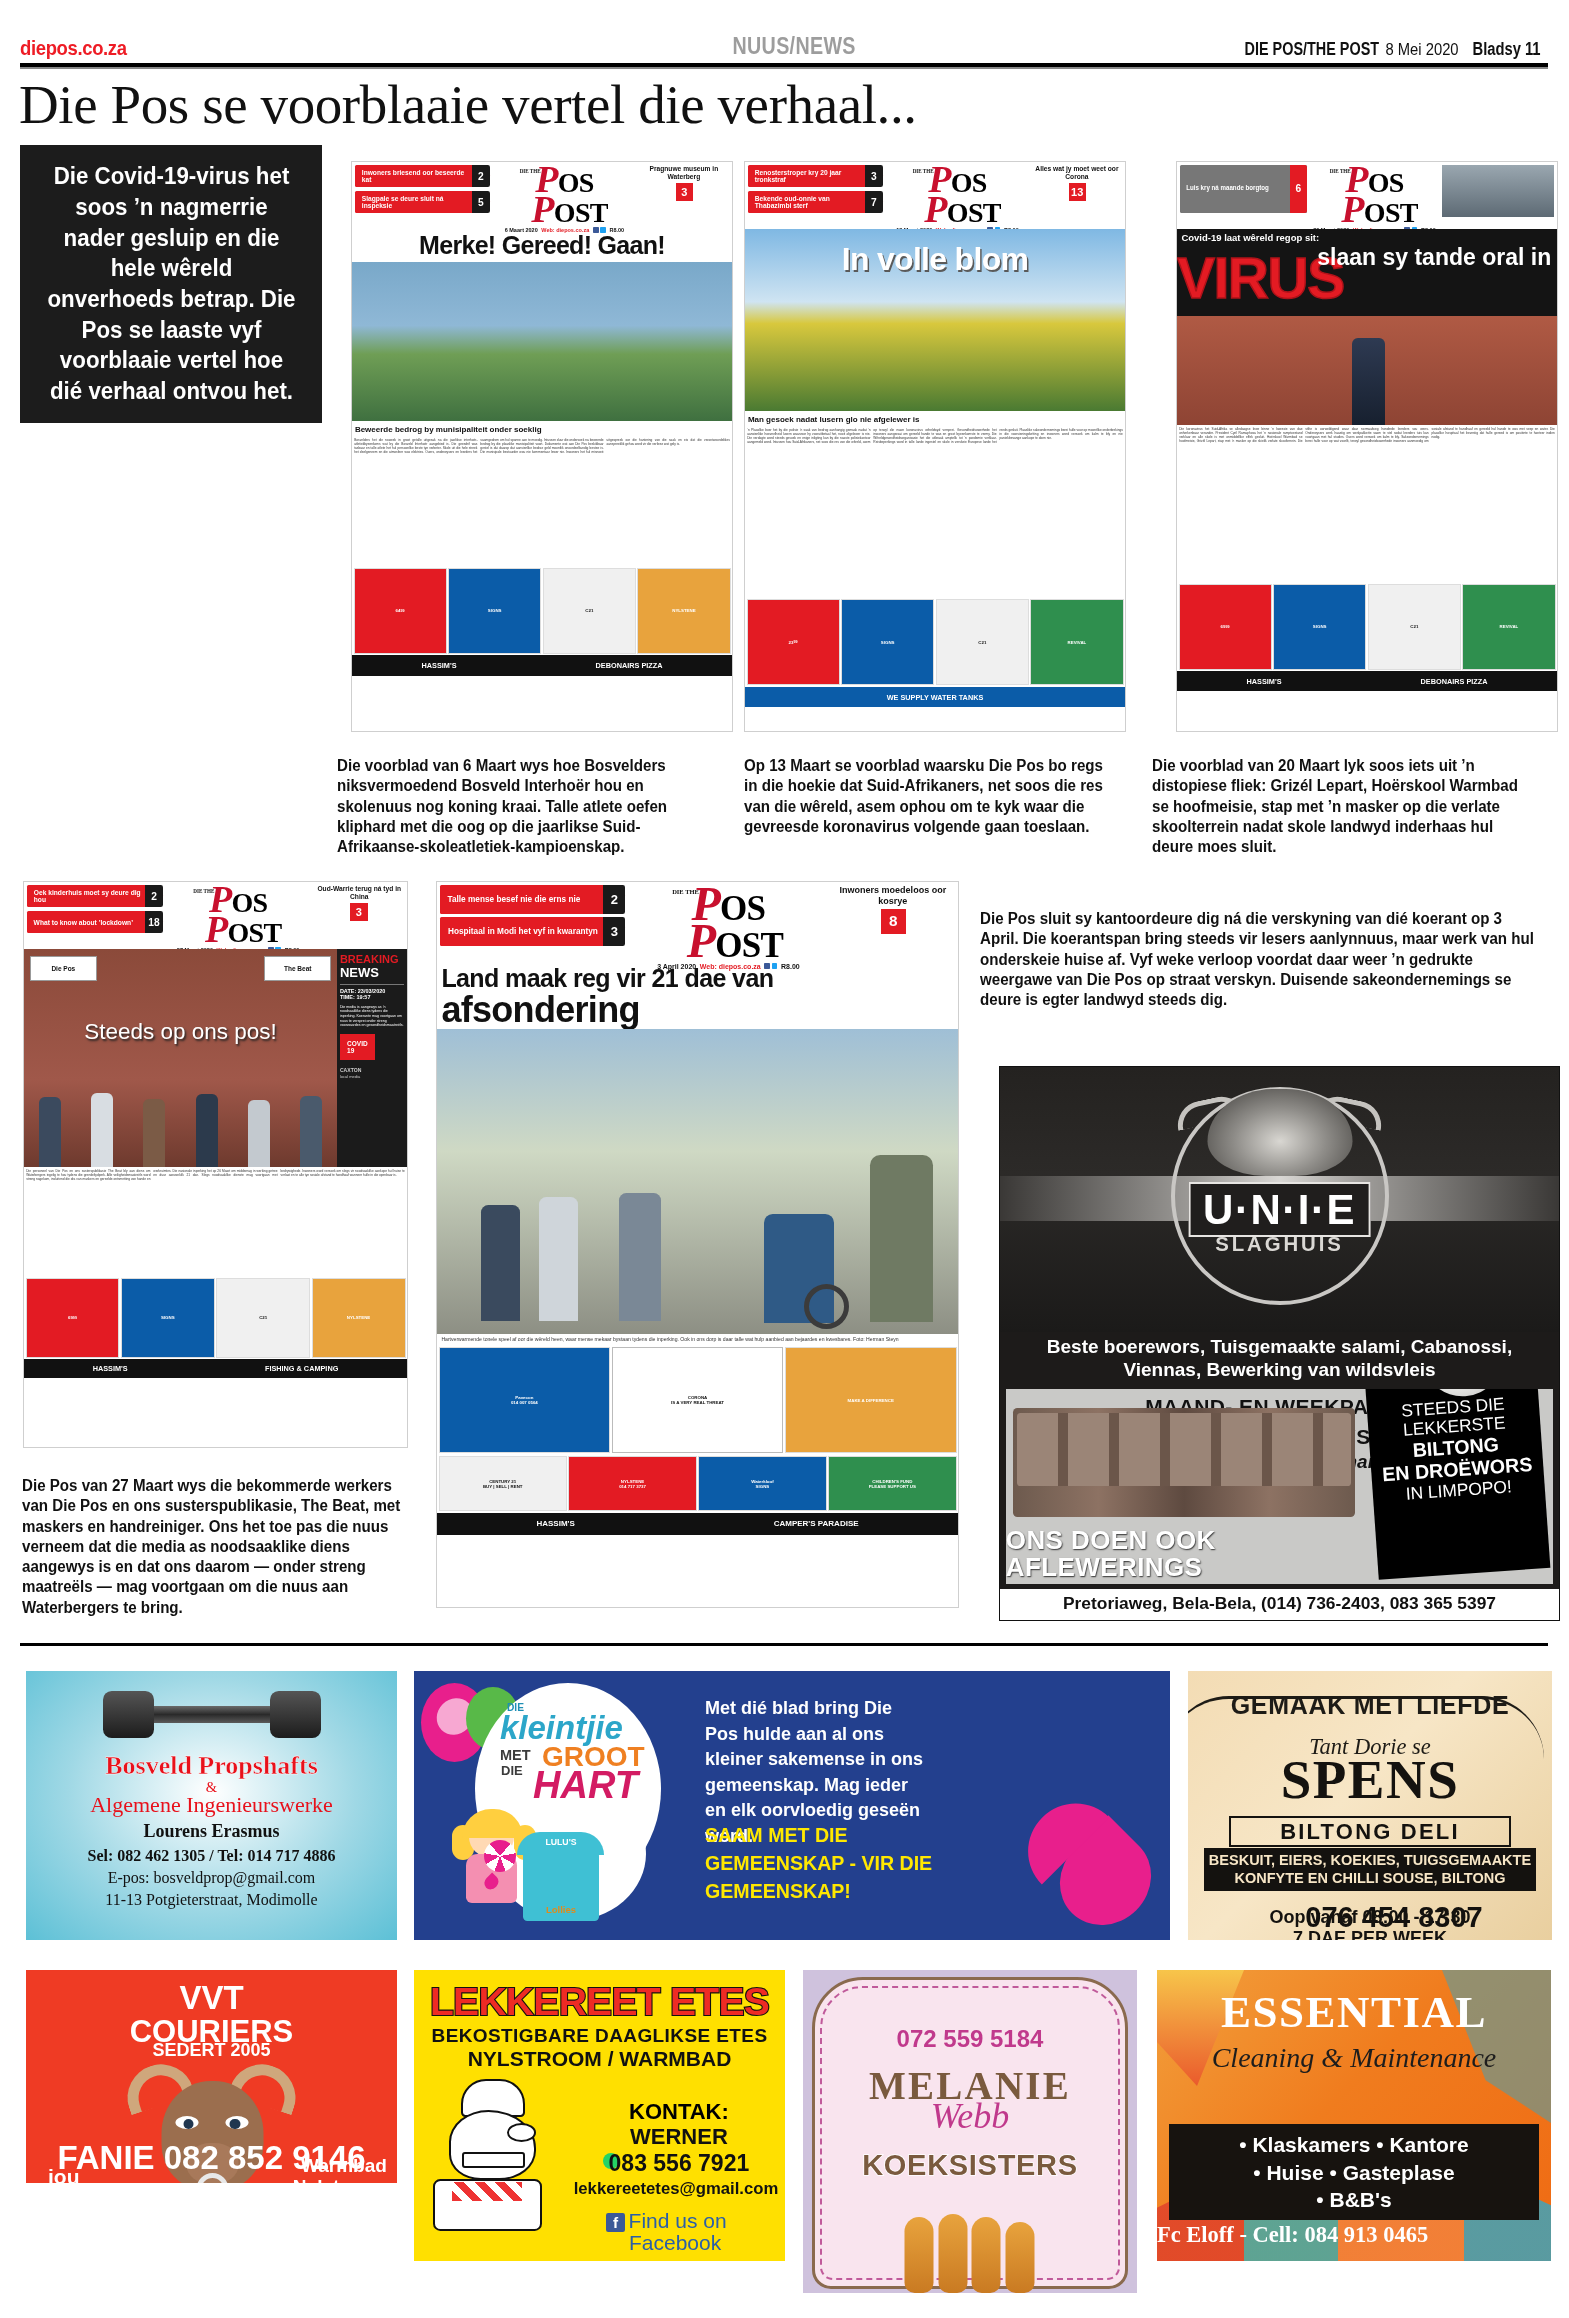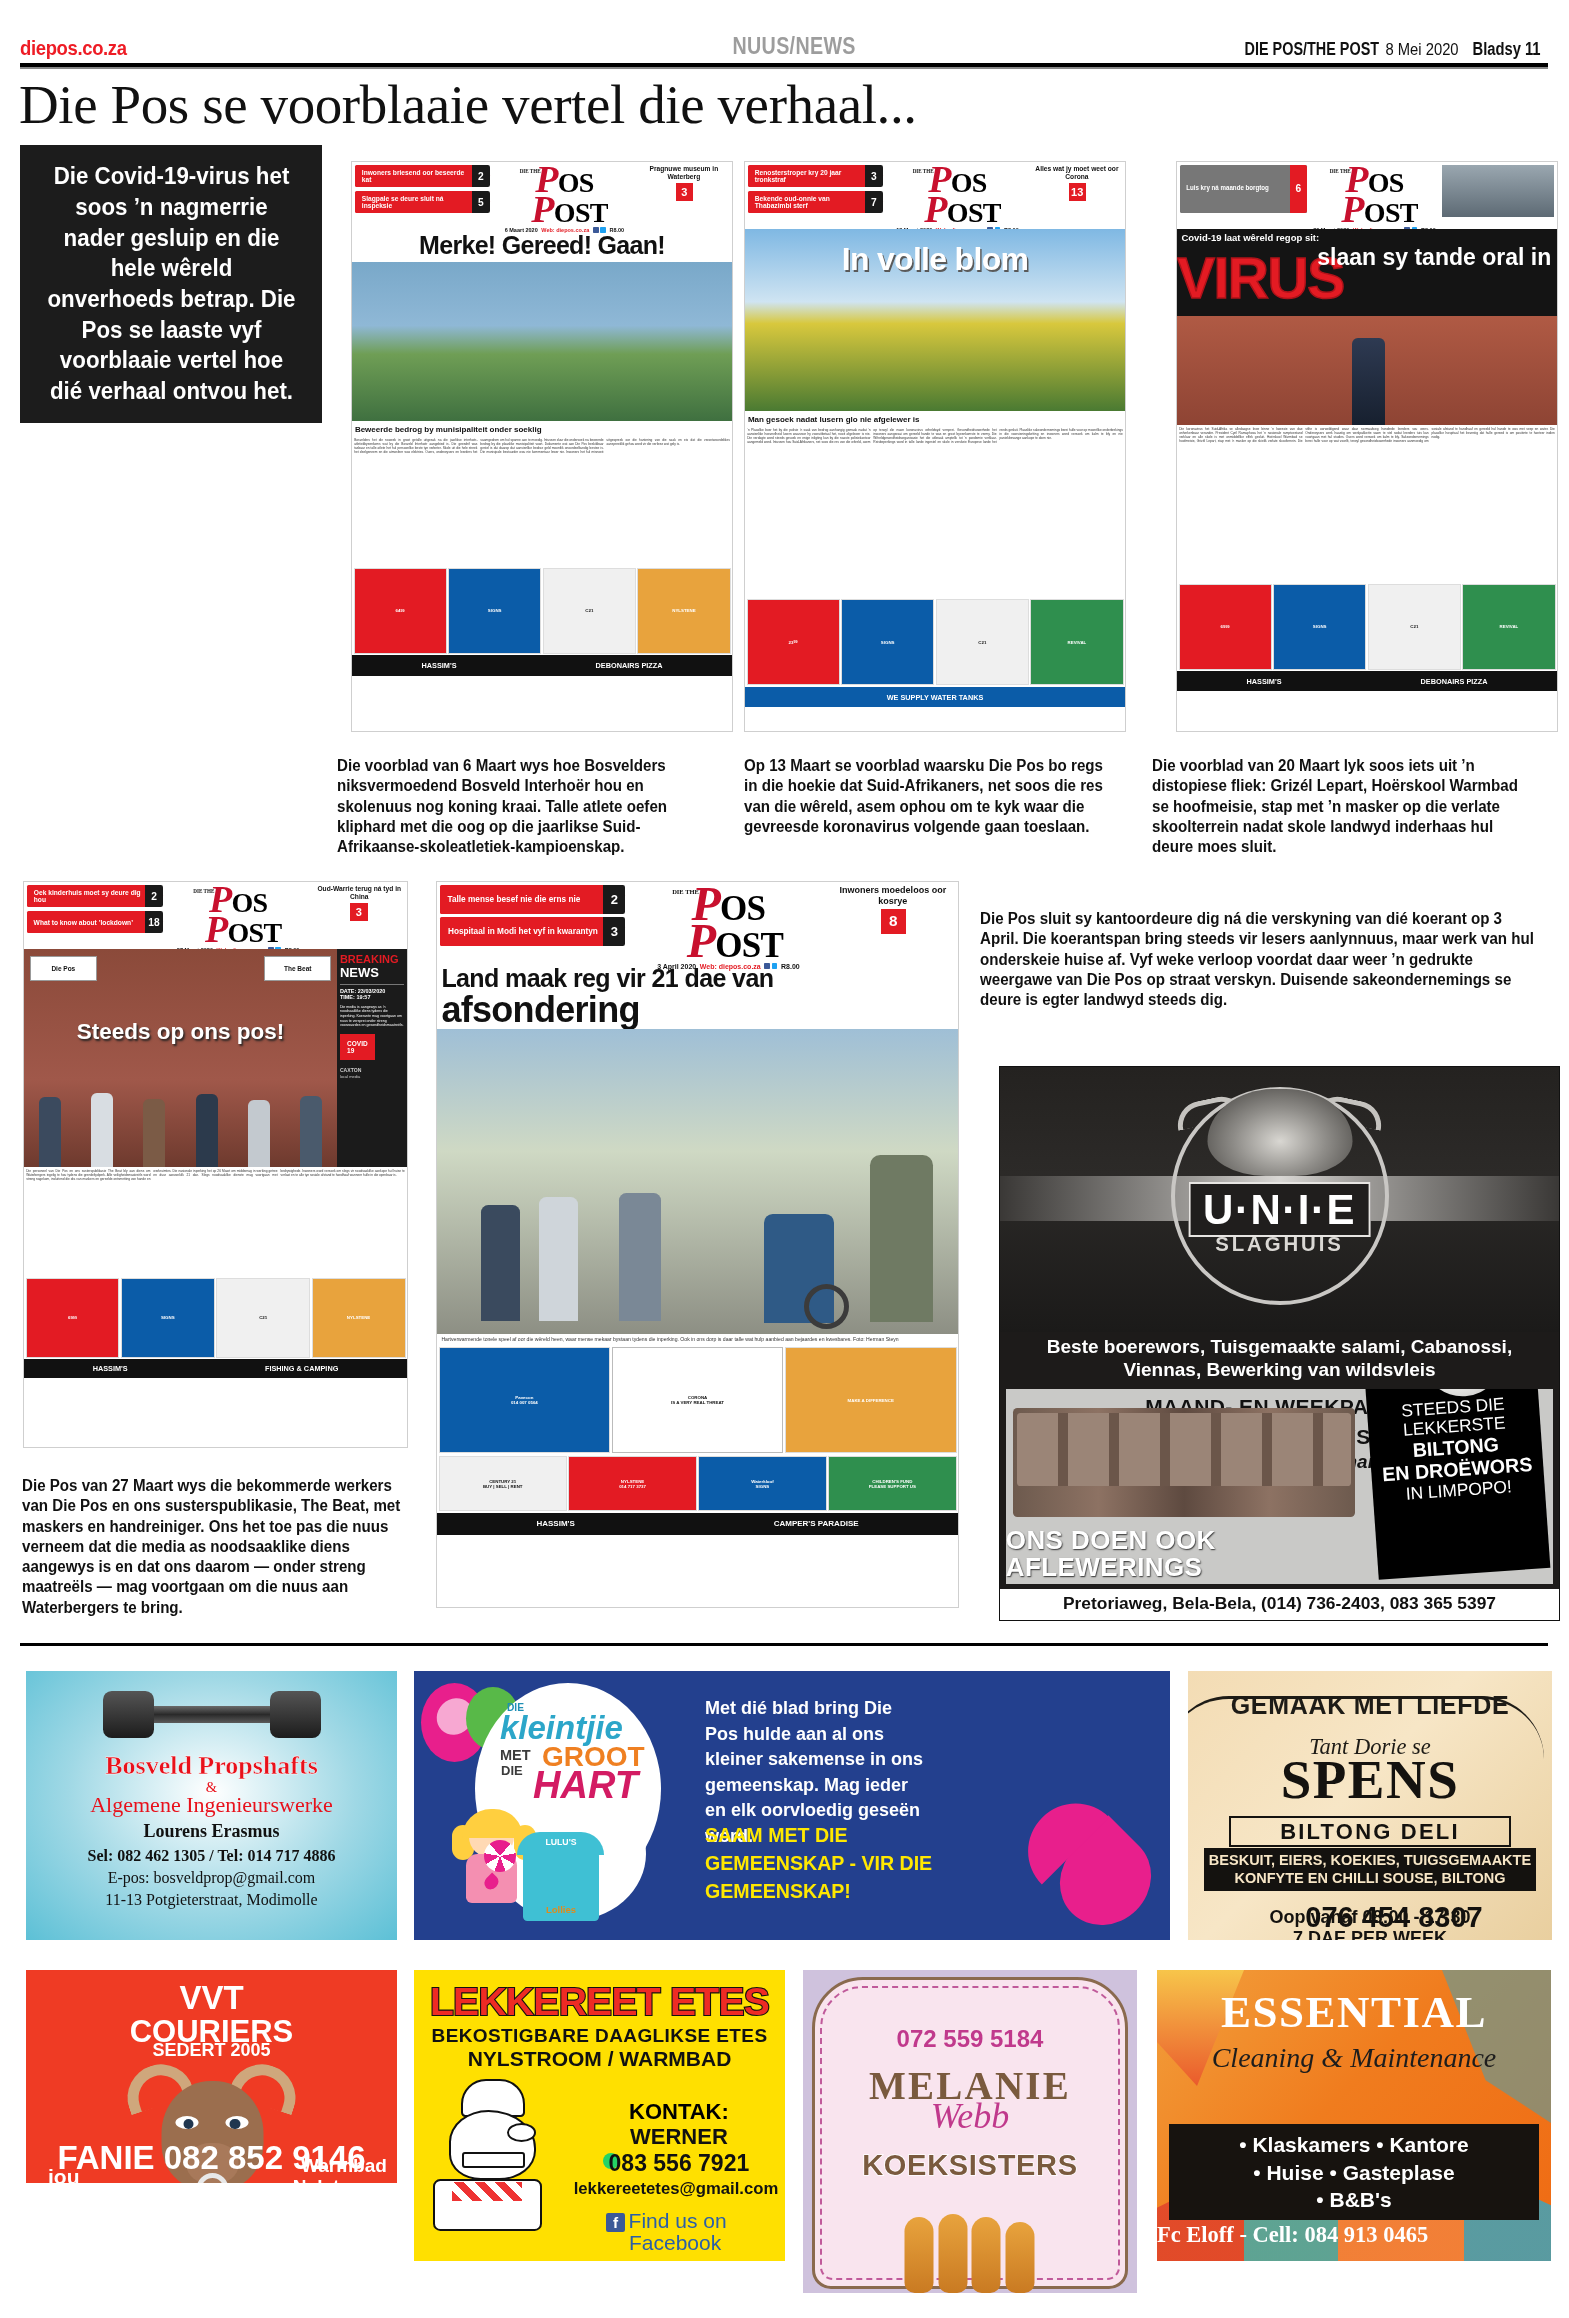--- a/index.html
+++ b/index.html
@@ -526,21 +526,21 @@
         <div class="fp-right">
           <div class="rt">Oud-Warrie terug ná tyd in China</div>
           <div class="rnum">3</div>
         </div>
       </div>
     </div>
     <div style="display:flex;height:218px;">
       <div class="ph brick" style="flex:1;position:relative;">
         <div style="position:absolute;left:5.8px;top:7.3px;width:67px;height:25px;background:#fff;border:0.7px solid #999;font-size:6.5px;font-weight:900;color:#111;display:flex;align-items:center;justify-content:center;">Die Pos</div>
         <div style="position:absolute;right:5.8px;top:7.3px;width:67px;height:25px;background:#fff;border:0.7px solid #999;font-size:6.5px;font-weight:900;color:#111;display:flex;align-items:center;justify-content:center;">The Beat</div>
-        <div style="position:absolute;left:0;right:0;top:70px;text-align:center;font-size:22.5px;font-weight:700;color:#fff;text-shadow:1.5px 1.5px 2.2px #222;">Steeds op ons pos!</div>
+        <div style="position:absolute;left:0;right:0;top:70px;text-align:center;font-size:22.5px;font-weight:400;color:#fff;text-shadow:1.5px 1.5px 2.2px #222;">Steeds op ons pos!</div>
         <div style="position:absolute;left:0;right:0;bottom:0;height:87px;display:flex;justify-content:space-around;align-items:flex-end;">
           <i style="width:22px;height:70px;background:#3b4a5e;display:block;border-radius:5.8px 5.8px 0 0;"></i>
           <i style="width:22px;height:74px;background:#d8dde2;display:block;border-radius:5.8px 5.8px 0 0;"></i>
           <i style="width:22px;height:68px;background:#7b5b46;display:block;border-radius:5.8px 5.8px 0 0;"></i>
           <i style="width:22px;height:73px;background:#2c3a4c;display:block;border-radius:5.8px 5.8px 0 0;"></i>
           <i style="width:22px;height:67px;background:#c3c9cf;display:block;border-radius:5.8px 5.8px 0 0;"></i>
           <i style="width:22px;height:71px;background:#4a5a6c;display:block;border-radius:5.8px 5.8px 0 0;"></i>
         </div>
       </div>
       <div style="flex:0 0 70px;background:#1b1b1b;color:#fff;padding:4.4px 2.9px;">

